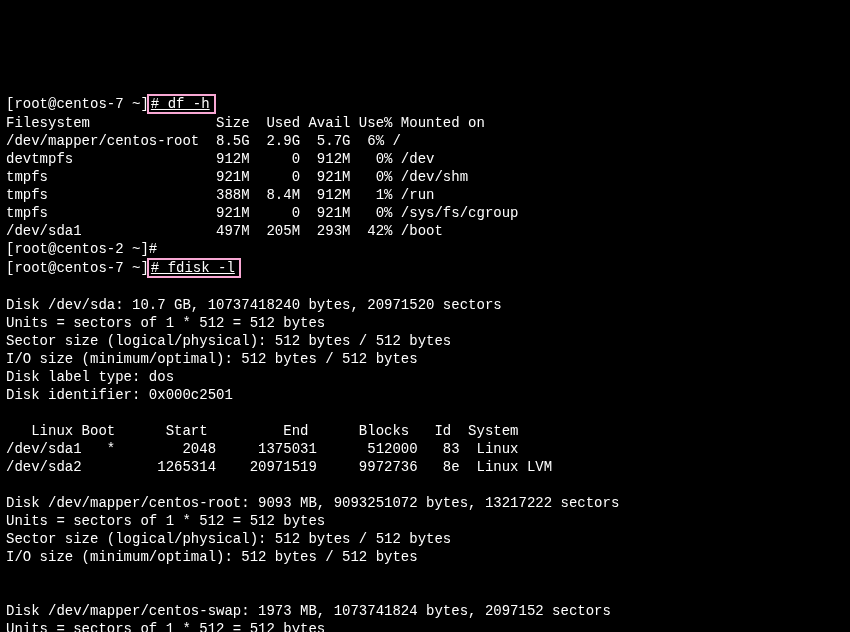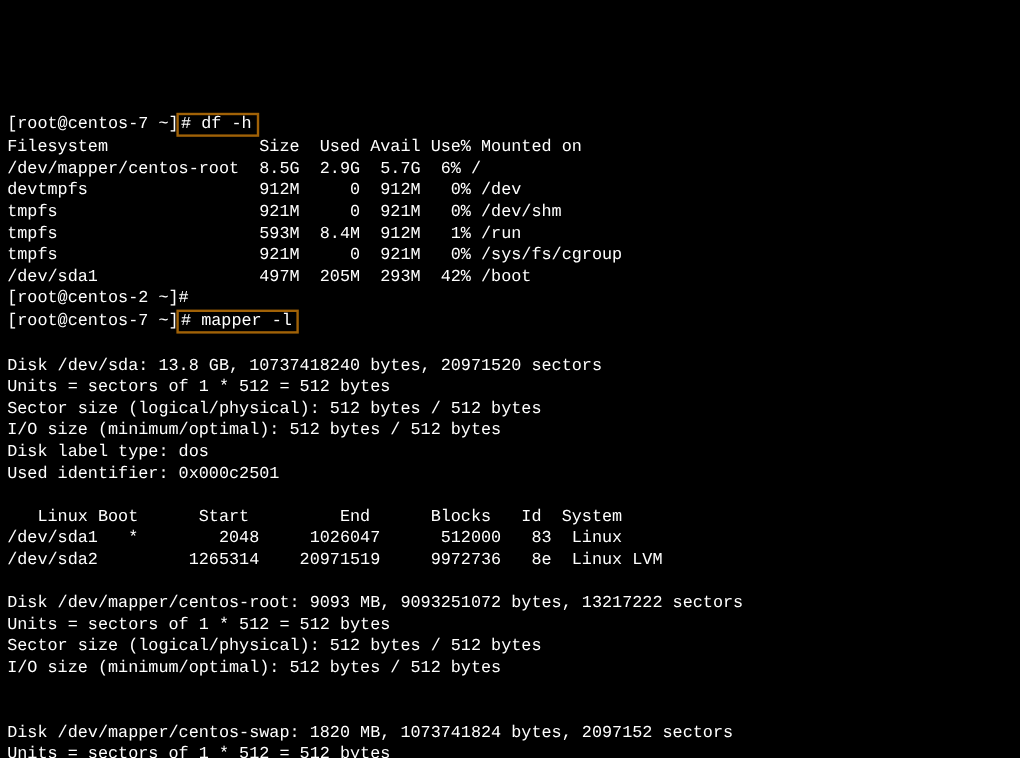--- a/index.html
+++ b/index.html
@@ -10,62 +10,63 @@
     font-family: "Courier New", Courier, monospace;
     font-size: 14px;
     line-height: 18px;
     width: 850px;
     height: 632px;
     box-sizing: border-box;
     white-space: pre;
   }
   .line { white-space: pre; }
   .hl {
-    border: 2px solid #a16207;
+    border: 2px solid #f9a8d4;
     padding: 0 4px 0 2px;
     display: inline-block;
     line-height: 16px;
     margin-left: -2px;
+    text-decoration: underline;
   }
 </style>
 </head>
 <body>
 
 
 
 <div>
 <span class="line"><span>[root@centos-7 ~]</span><span class="hl"># df -h</span></span>
 <span class="line">Filesystem               Size  Used Avail Use% Mounted on</span>
 <span class="line">/dev/mapper/centos-root  8.5G  2.9G  5.7G  6% /</span>
 <span class="line">devtmpfs                 912M     0  912M   0% /dev</span>
 <span class="line">tmpfs                    921M     0  921M   0% /dev/shm</span>
-<span class="line">tmpfs                    593M  8.4M  912M   1% /run</span>
+<span class="line">tmpfs                    388M  8.4M  912M   1% /run</span>
 <span class="line">tmpfs                    921M     0  921M   0% /sys/fs/cgroup</span>
 <span class="line">/dev/sda1                497M  205M  293M  42% /boot</span>
 <span class="line">[root@centos-2 ~]#</span>
-<span class="line"><span>[root@centos-7 ~]</span><span class="hl"># mapper -l</span></span>
+<span class="line"><span>[root@centos-7 ~]</span><span class="hl"># fdisk -l</span></span>
 <span class="line"></span>
-<span class="line">Disk /dev/sda: 13.8 GB, 10737418240 bytes, 20971520 sectors</span>
+<span class="line">Disk /dev/sda: 10.7 GB, 10737418240 bytes, 20971520 sectors</span>
 <span class="line">Units = sectors of 1 * 512 = 512 bytes</span>
 <span class="line">Sector size (logical/physical): 512 bytes / 512 bytes</span>
 <span class="line">I/O size (minimum/optimal): 512 bytes / 512 bytes</span>
 <span class="line">Disk label type: dos</span>
-<span class="line">Used identifier: 0x000c2501</span>
+<span class="line">Disk identifier: 0x000c2501</span>
 <span class="line"></span>
 <span class="line">   Linux Boot      Start         End      Blocks   Id  System</span>
-<span class="line">/dev/sda1   *        2048     1026047      512000   83  Linux</span>
+<span class="line">/dev/sda1   *        2048     1375031      512000   83  Linux</span>
 <span class="line">/dev/sda2         1265314    20971519     9972736   8e  Linux LVM</span>
 <span class="line"></span>
 <span class="line">Disk /dev/mapper/centos-root: 9093 MB, 9093251072 bytes, 13217222 sectors</span>
 <span class="line">Units = sectors of 1 * 512 = 512 bytes</span>
 <span class="line">Sector size (logical/physical): 512 bytes / 512 bytes</span>
 <span class="line">I/O size (minimum/optimal): 512 bytes / 512 bytes</span>
 <span class="line"></span>
 <span class="line"></span>
-<span class="line">Disk /dev/mapper/centos-swap: 1820 MB, 1073741824 bytes, 2097152 sectors</span>
+<span class="line">Disk /dev/mapper/centos-swap: 1973 MB, 1073741824 bytes, 2097152 sectors</span>
 <span class="line">Units = sectors of 1 * 512 = 512 bytes</span>
 
 
 <span class="line"></span>
 
 </div>
 
 
 
 

